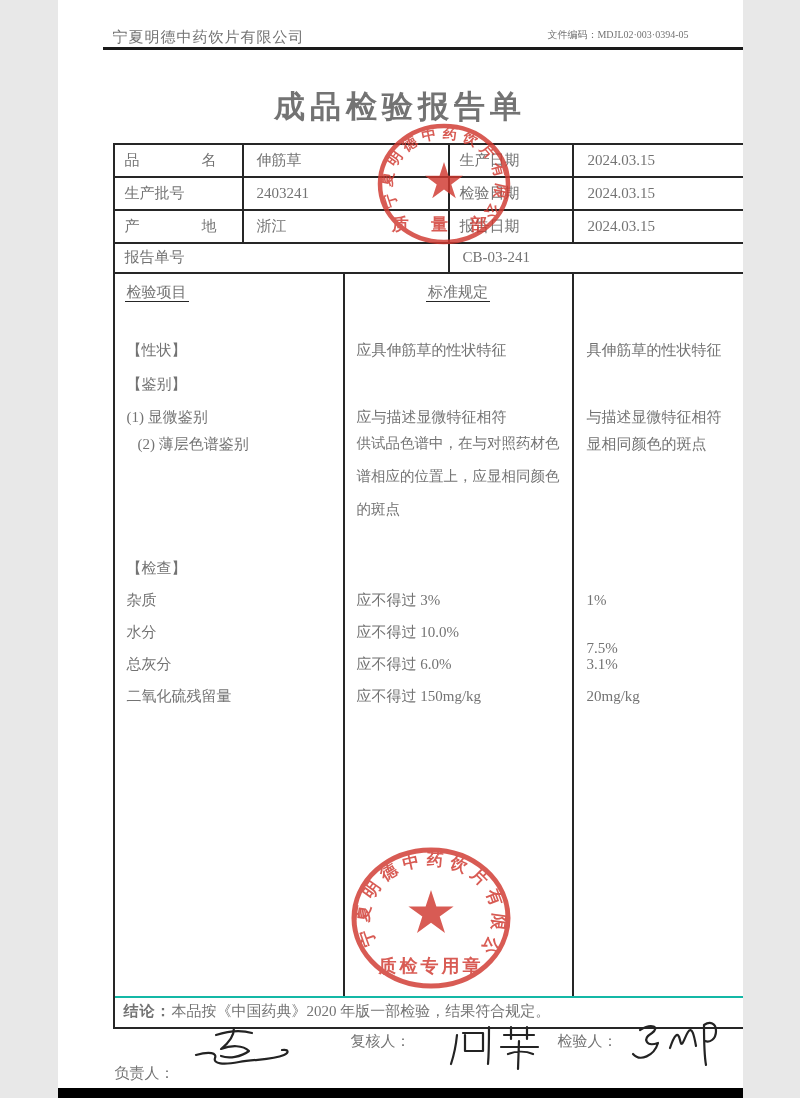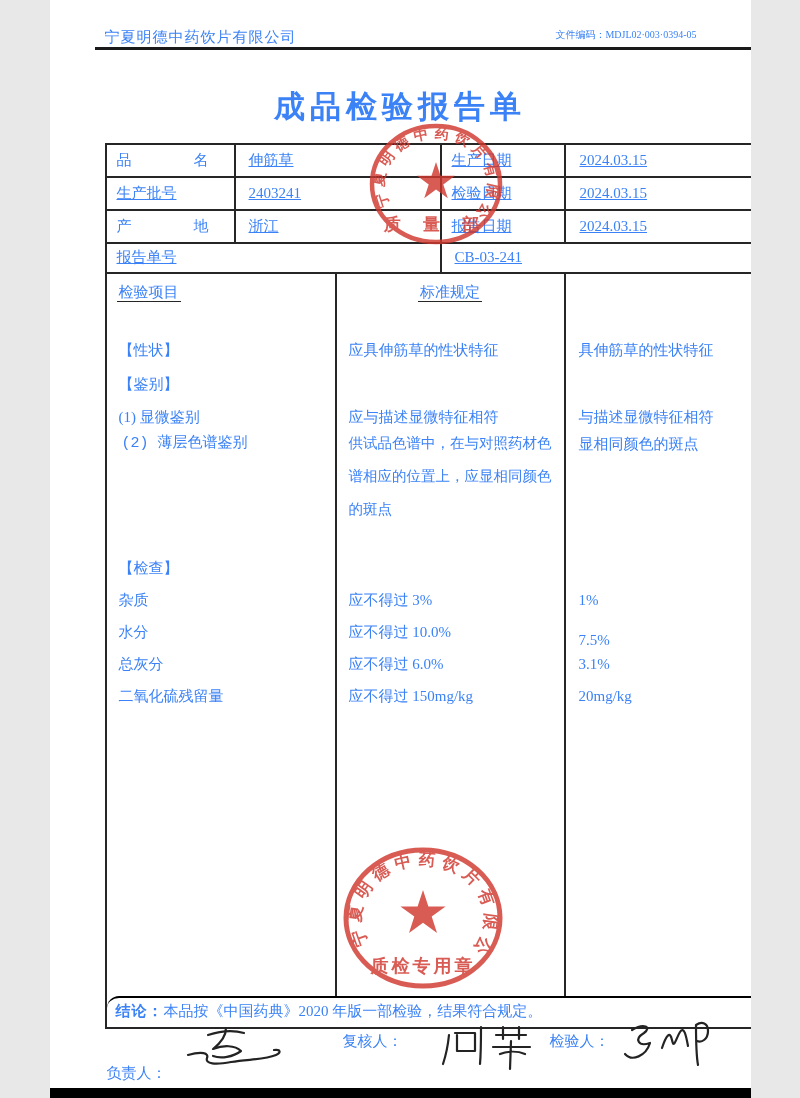--- a/index.html
+++ b/index.html
@@ -1,49 +1,49 @@
 <!DOCTYPE html>
 <html><head>
 <meta charset="utf-8">
 <style>
   html,body{margin:0;padding:0;}
   body{background:#e8e8e8;}
   .page{
     position:relative; width:685px; height:1098px; margin:0 auto;
     background:#ffffff; overflow:hidden;
     font-family:"Liberation Serif","DejaVu Serif",serif;
-    color:#3b82f6; font-size:15px;padding-left:16px;
+    color:#737373; font-size:15px;
   }
   .abs{position:absolute;}
   
   .hdr-left{left:55px; top:28px; font-size:15px; letter-spacing:1px;}
   .hdr-right{right:54px; top:28px; font-size:10px;}
   .hdr-rule{left:45px; top:47px; width:710px; height:3px; background:#1a1a1a;}
   
   .title{left:0; top:86px; width:100%; text-align:center; font-size:31px; font-weight:bold; letter-spacing:5px;}
   
   .main-table{left:55px; top:143px; width:690px; height:886px; border:2px solid #262626; box-sizing:border-box;}
-  .info-grid{display:grid; grid-template-columns:129px 206px 124px 1fr;text-decoration:underline;}
+  .info-grid{display:grid; grid-template-columns:129px 206px 124px 1fr;}
   .ic{box-sizing:border-box; height:33px; line-height:30px; padding-left:10px;
       border-right:2px solid #262626; border-bottom:2px solid #262626; overflow:hidden; white-space:nowrap;}
   .ic.last{border-right:none;}
   .ic.h30{height:30px; line-height:27px;}
   .ic.val{padding-left:13px;}
   .ic.dval{padding-left:14px;}
   .span2{grid-column:span 2;}
   .jlabel{display:inline-block; width:92px; text-align:justify; text-align-last:justify;}
   
   .spec{position:relative; height:722px; box-sizing:border-box; overflow:hidden;}
   .vline{position:absolute; top:0; bottom:0; width:2px; background:#262626;}
   .specline{position:absolute; line-height:20px; white-space:nowrap;}
   .wrapblock{position:absolute; line-height:33px; white-space:normal;}
   .colhead{border-bottom:1px solid #262626; padding:0 2px 1px 2px;}
   .ctr{text-align:center; white-space:nowrap;}
   
-  .concl{box-sizing:border-box; height:31px; line-height:27px; border-top:2px solid #000000; padding-left:9px; white-space:nowrap;border-radius:12px;}
+  .concl{box-sizing:border-box; height:31px; line-height:27px; border-top:2px solid #14b8a6; padding-left:9px; white-space:nowrap;}
   .concl b{letter-spacing:1px;}
   
   .sig-label{font-size:15px; white-space:nowrap;}
   .sigsvg path{fill:none; stroke:#232323; stroke-width:2.2; stroke-linecap:round; stroke-linejoin:round;}
   
   .stamp{pointer-events:none; opacity:0.82; z-index:6;}
   .stamp text{font-family:"Liberation Serif","DejaVu Serif",serif; font-weight:bold;}
   
   .blackbar{left:0; bottom:0; width:100%; height:10px; background:#000;}
 </style>
@@ -90,33 +90,33 @@
       <div class="specline" style="left:12px; top:66px;">【性状】</div>
       <div class="specline" style="left:242px; top:66px;">应具伸筋草的性状特征</div>
       <div class="specline" style="left:472px; top:66px;">具伸筋草的性状特征</div>
 
       <div class="specline" style="left:12px; top:100px;">【鉴别】</div>
 
       <div class="specline" style="left:12px; top:133px;">(1) 显微鉴别</div>
       <div class="specline" style="left:242px; top:133px;">应与描述显微特征相符</div>
       <div class="specline" style="left:472px; top:133px;">与描述显微特征相符</div>
 
-      <div class="specline" style="left:15px; top:160px;font-family:Liberation Mono, monospace;">(2) 薄层色谱鉴别</div>
+      <div class="specline" style="left:23px; top:160px;">(2) 薄层色谱鉴别</div>
       <div class="wrapblock" style="left:242px; top:153px; width:210px; font-size:14.5px;">供试品色谱中，在与对照药材色谱相应的位置上，应显相同颜色的斑点</div>
       <div class="specline" style="left:472px; top:160px;">显相同颜色的斑点</div>
 
       <div class="specline" style="left:12px; top:284px;">【检查】</div>
 
       <div class="specline" style="left:12px; top:316px;">杂质</div>
       <div class="specline" style="left:242px; top:316px;">应不得过 3%</div>
       <div class="specline" style="left:472px; top:316px;">1%</div>
 
       <div class="specline" style="left:12px; top:348px;">水分</div>
       <div class="specline" style="left:242px; top:348px;">应不得过 10.0%</div>
-      <div class="specline" style="left:472px; top:356px;">7.5%</div>
+      <div class="specline" style="left:472px; top:364px;">7.5%</div>
 
       <div class="specline" style="left:12px; top:380px;">总灰分</div>
       <div class="specline" style="left:242px; top:380px;">应不得过 6.0%</div>
       <div class="specline" style="left:472px; top:380px;">3.1%</div>
 
       <div class="specline" style="left:12px; top:412px;">二氧化硫残留量</div>
       <div class="specline" style="left:242px; top:412px;">应不得过 150mg/kg</div>
       <div class="specline" style="left:472px; top:412px;">20mg/kg</div>
     </div>
 

